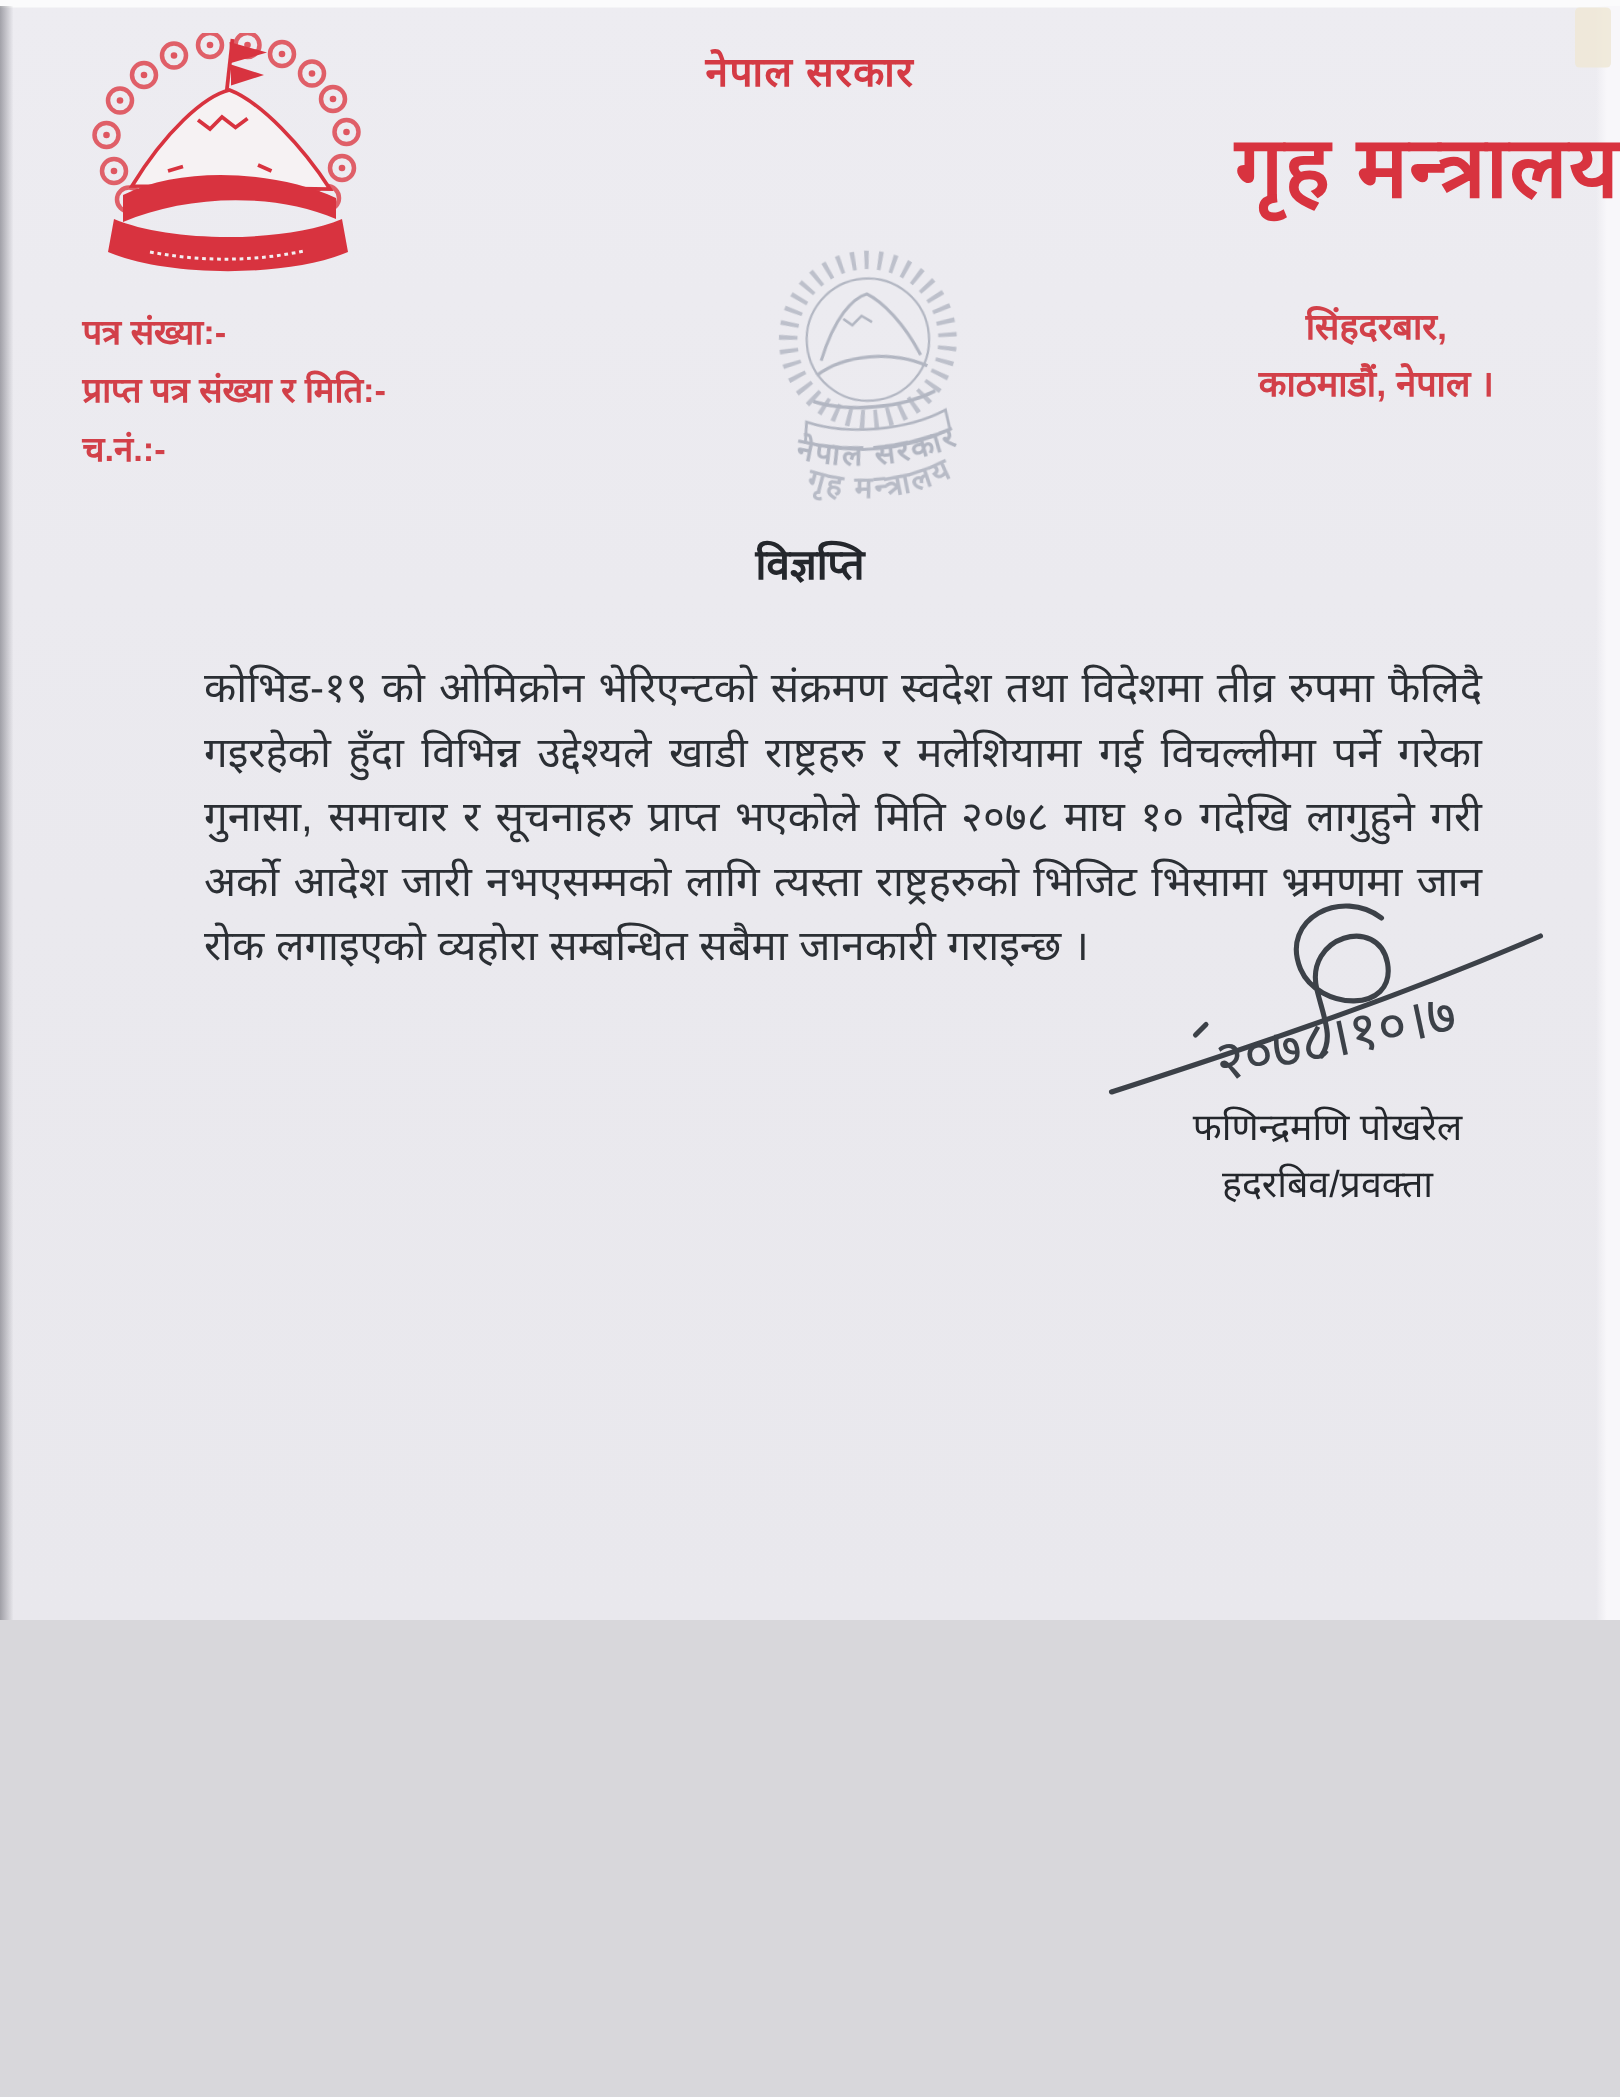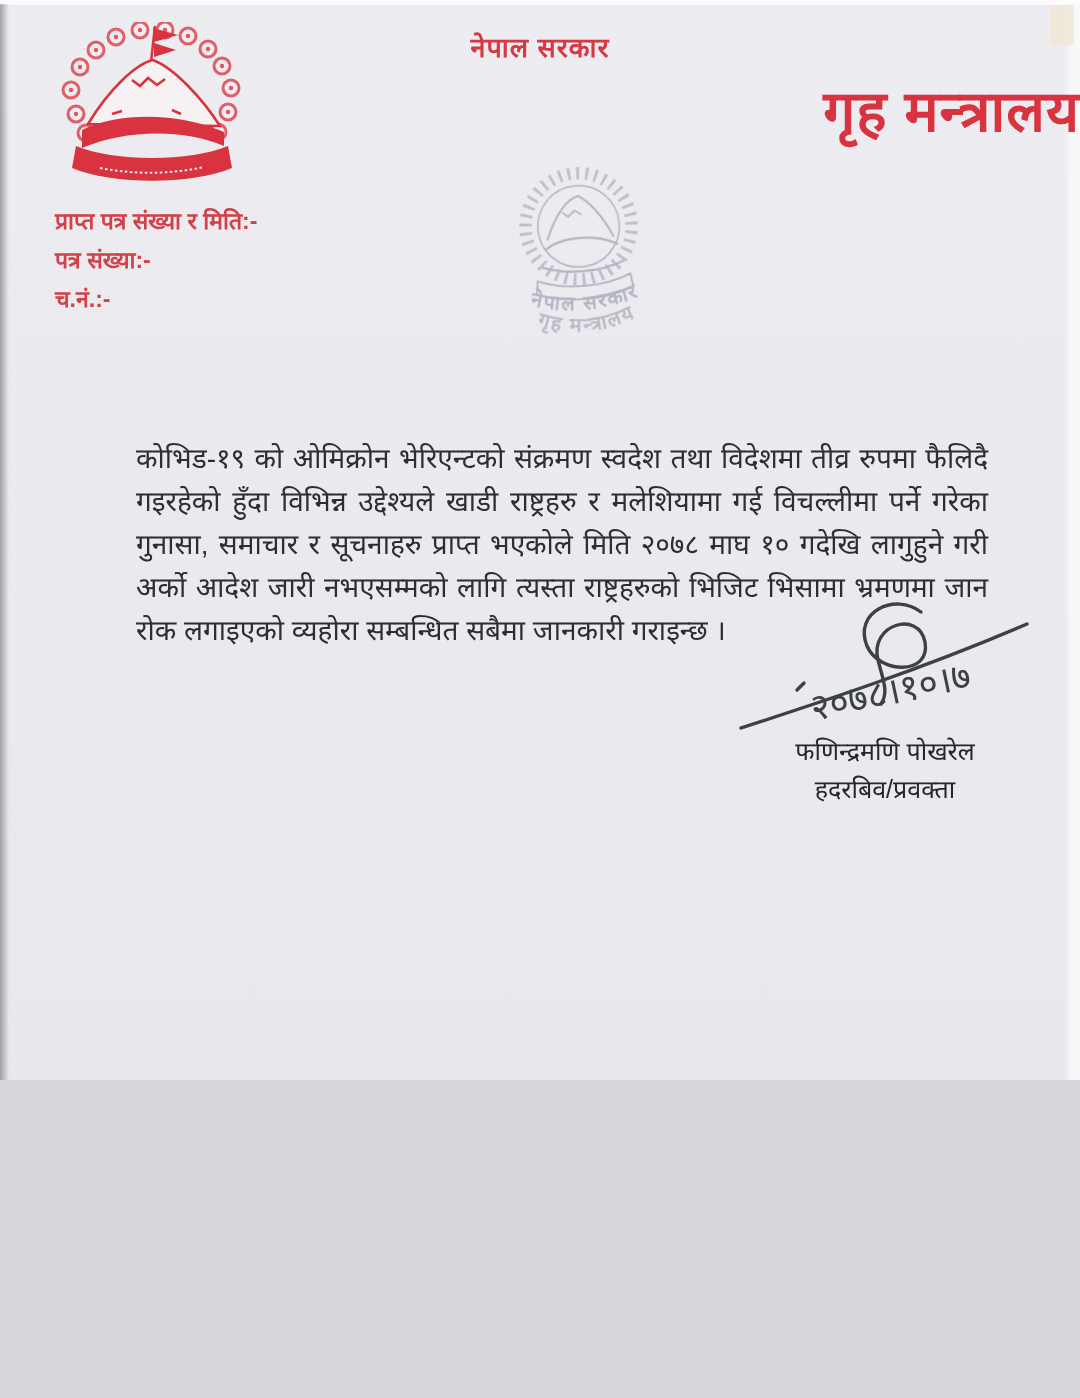--- a/index.html
+++ b/index.html
@@ -88,25 +88,29 @@
 
       <path d="M24,124 C62,140 138,140 176,124 L180,146 C140,163 60,163 20,146 Z" fill="#d8333f"></path>
       <path d="M48,146 C85,153 120,152 152,145" stroke="#f4eef0" stroke-width="2" stroke-dasharray="2.5 2.5" fill="none"></path>
     </g>
   </svg>
 
   <div class="gov-line">नेपाल सरकार</div>
   <div class="ministry-line">गृह मन्त्रालय</div>
 
   <div class="meta">
+    <div>पत्र संख्या:-</div>
     <div>प्राप्त पत्र संख्या र मिति:-</div>
-    <div>पत्र संख्या:-</div>
     <div>च.नं.:-</div>
   </div>
 
+  <div class="address">
+    <div>सिंहदरबार,</div>
+    <div>काठमाडौं, नेपाल ।</div>
+  </div>
 
   <svg class="stamp" viewBox="0 0 200 195" aria-hidden="true">
     <defs>
       <filter id="soft">
           <feGaussianBlur stdDeviation="0.55"></feGaussianBlur>
         </filter>
       <path id="arc1" d="M24,144 Q100,176 176,144"></path>
       <path id="arc2" d="M38,168 Q100,198 162,168"></path>
     </defs>
     <g filter="url(#soft)" transform="rotate(-5 100 95)" fill="none" stroke="#8f96a6">
@@ -121,20 +125,21 @@
         <text font-size="21" letter-spacing="2">
           <textPath href="#arc1" startOffset="50%" text-anchor="middle">नेपाल सरकार</textPath>
         </text>
         <text font-size="21" letter-spacing="2" opacity="0.9">
           <textPath href="#arc2" startOffset="50%" text-anchor="middle">गृह मन्त्रालय</textPath>
         </text>
       </g>
     </g>
   </svg>
 
+  <h1 class="notice-title">विज्ञप्ति</h1>
 
   <p class="body-par">कोभिड-१९ को ओमिक्रोन भेरिएन्टको संक्रमण स्वदेश तथा विदेशमा तीव्र रुपमा फैलिदै गइरहेको हुँदा विभिन्न उद्देश्यले खाडी राष्ट्रहरु र मलेशियामा गई विचल्लीमा पर्ने गरेका गुनासा, समाचार र सूचनाहरु प्राप्त भएकोले मिति २०७८ माघ १० गदेखि लागुहुने गरी अर्को आदेश जारी नभएसम्मको लागि त्यस्ता राष्ट्रहरुको भिजिट भिसामा भ्रमणमा जान रोक लगाइएको व्यहोरा सम्बन्धित सबैमा जानकारी गराइन्छ ।</p>
 
 
   <svg class="sig-svg" viewBox="0 0 300 142" aria-hidden="true">
     <g fill="none" stroke="#3c4148" stroke-width="3.4" stroke-linecap="round">
       <path d="M6,130 C80,106 185,72 292,26"></path>
       <path d="M186,14 C160,-6 118,14 132,48 C144,76 196,78 190,44 C184,12 134,26 143,62 C148,82 154,94 146,106"></path>
       <path d="M62,92 l7,-7"></path>
     </g>

